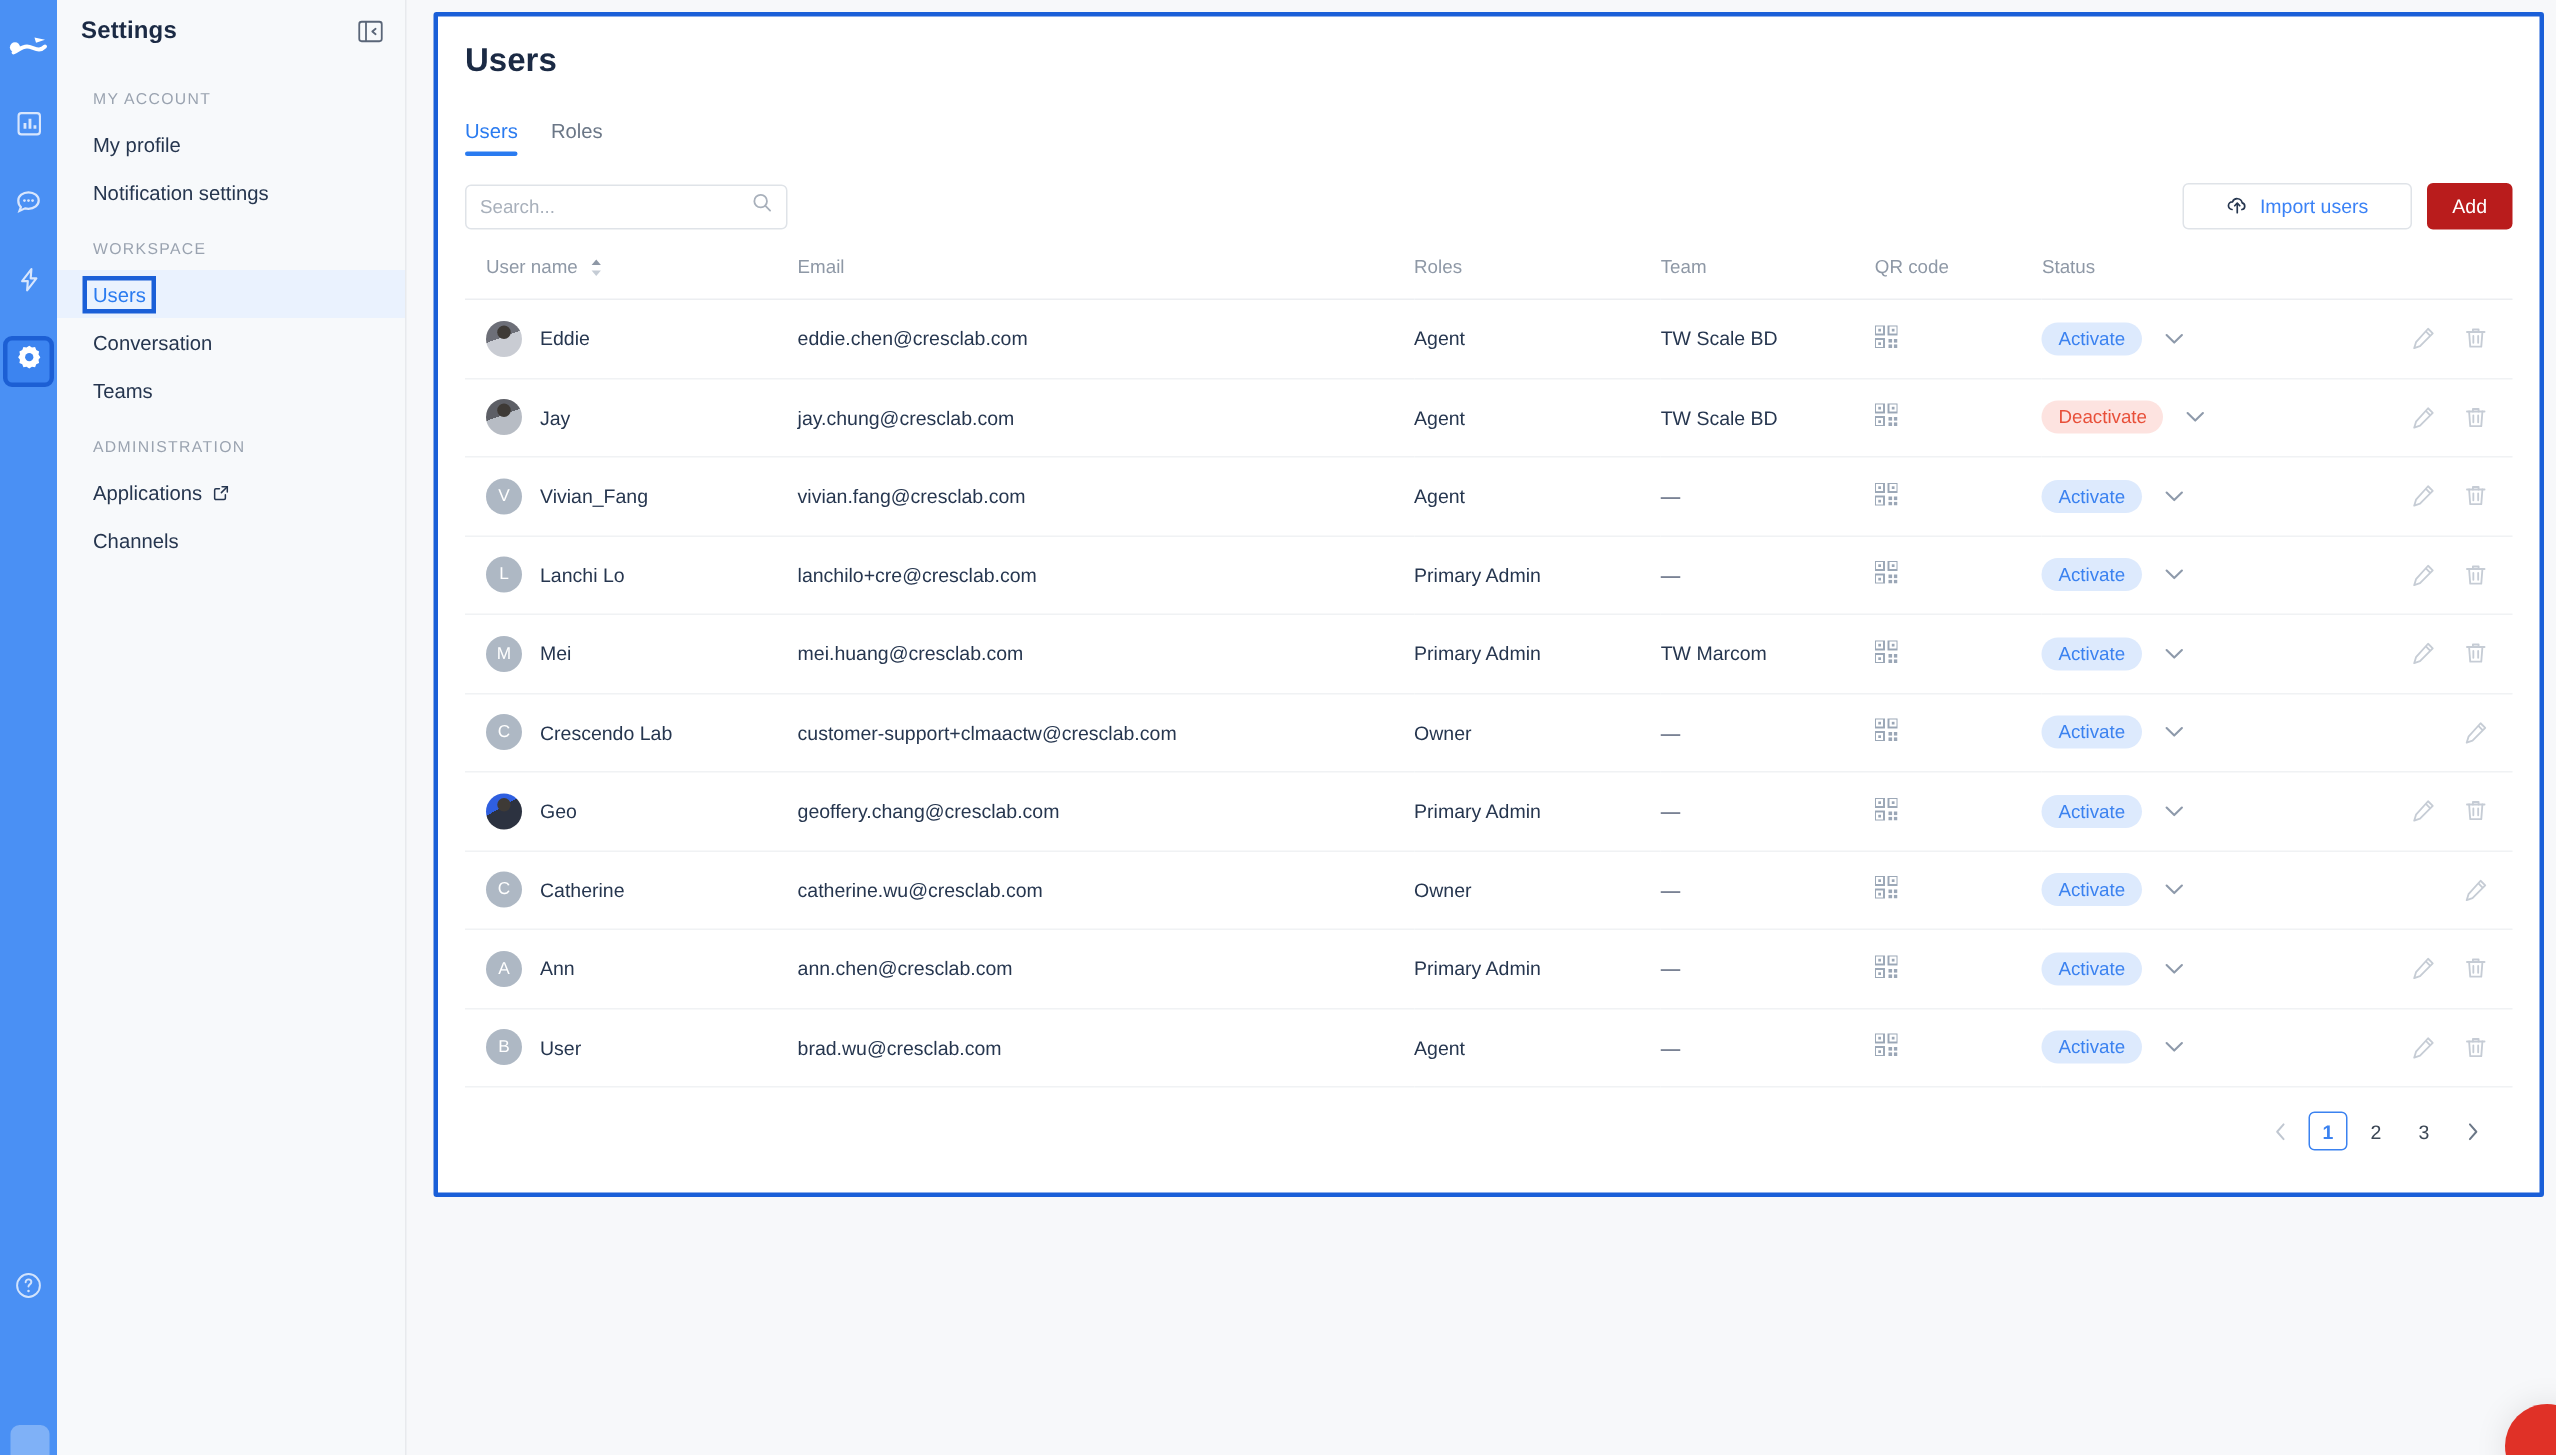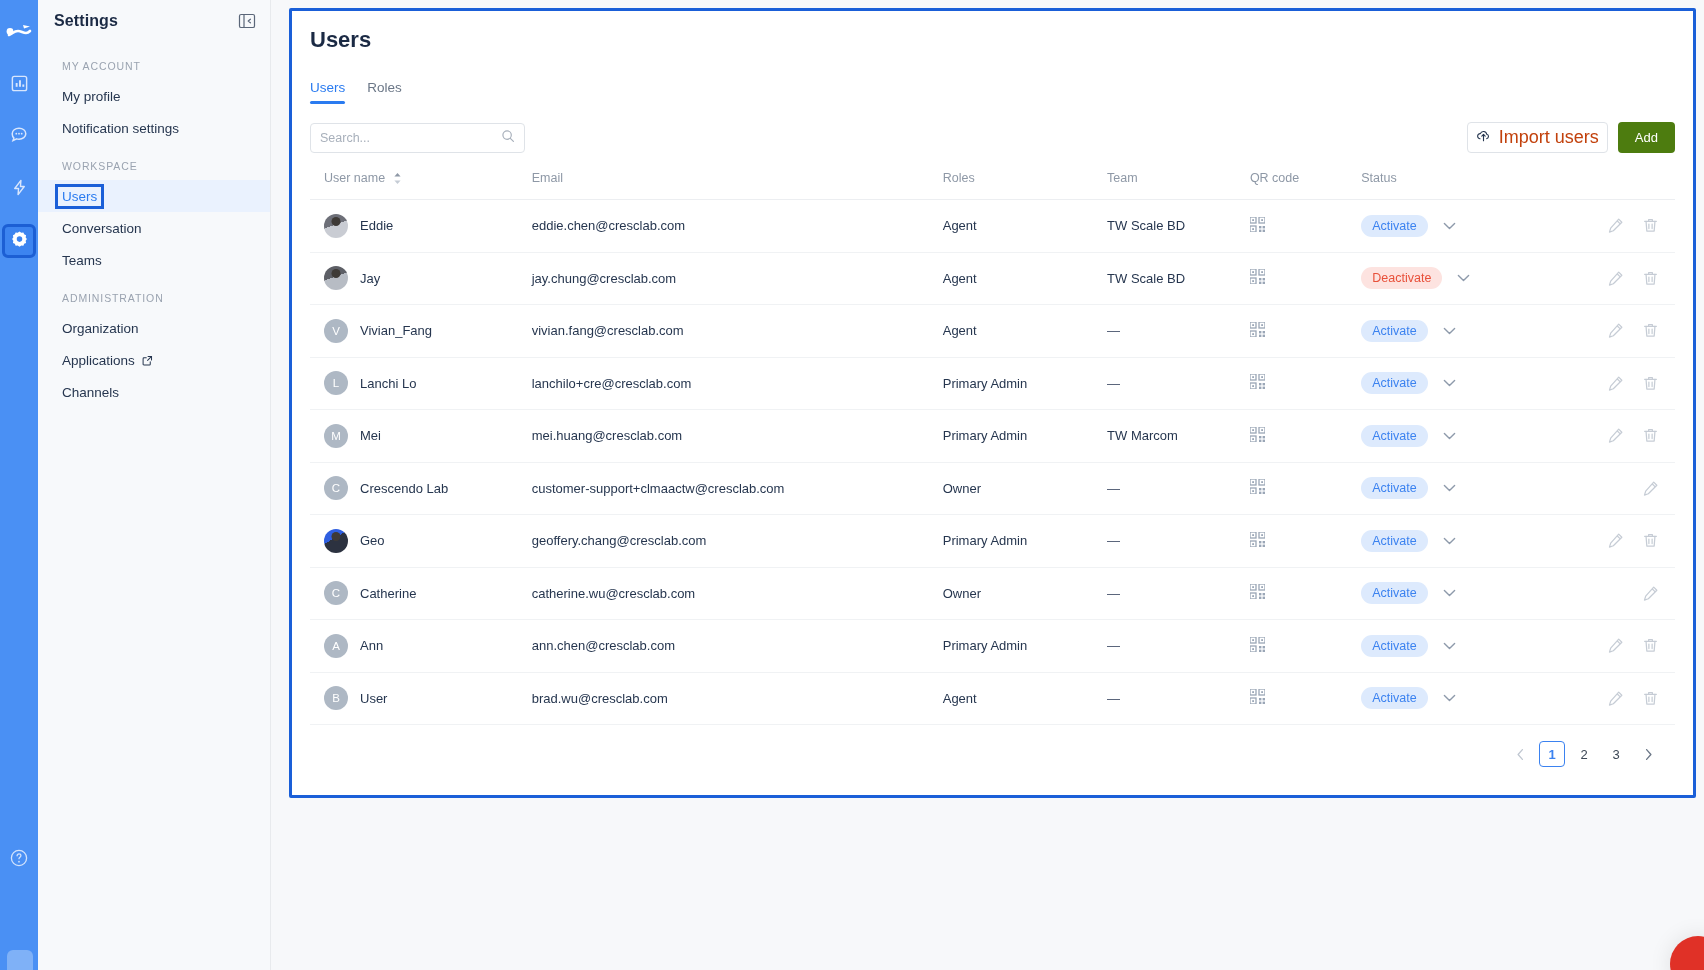--- a/index.html
+++ b/index.html
@@ -94,26 +94,26 @@
     display: flex; align-items: center; padding: 0 9px; background: #fff;
   }
   .search-box input {
     border: none; outline: none; flex: 1; font-size: 12.5px; color: #26364f;
     font-family: "Liberation Sans", sans-serif; background: transparent;
   }
   .search-box input::placeholder { color: #a8b0bb; }
   .toolbar-right { display: flex; align-items: center; gap: 10px; }
   .btn-secondary {
     height: 31px; border: 1px solid #dfe3e8; background: #fff; border-radius: 4px;
-    display: flex; align-items: center; gap: 8px; padding: 0 8px;
-    font-size: 18px; color: #c2410c; cursor: pointer;
+    display: flex; align-items: center; gap: 8px; padding: 0 28px;
+    font-size: 13px; color: #3b82f6; cursor: pointer;
     font-family: "Liberation Sans", sans-serif;
   }
   .btn-primary {
-    height: 31px; background: #4d7c0f; border: none; border-radius: 4px;
+    height: 31px; background: #b91c1c; border: none; border-radius: 4px;
     padding: 0 17px; color: #fff; font-size: 13px; cursor: pointer;
     font-family: "Liberation Sans", sans-serif;
   }
 
   
   table.users { width: 100%; border-collapse: collapse; margin-top: 12px; table-layout: fixed; }
   table.users th {
     text-align: left; font-size: 12.5px; color: #8e98a6; font-weight: normal;
     padding: 6px 0 14px 0; border-bottom: 1px solid #eceef1;
   }
@@ -278,23 +278,20 @@
         </div>
         <div class="sb-item">
           <span class="sb-label">Teams</span>
         </div>
       </div>
 
       <div class="sb-gap"></div>
 
       <div>
         <div class="sb-group-label">ADMINISTRATION</div>
-        <div class="sb-item">
-          <span class="sb-label">Organization</span>
-        </div>
         <div class="sb-item">
           <span class="sb-label">Applications</span>
           <span class="ext-icon">
             <svg width="11" height="11" viewBox="0 0 12 12" fill="none" stroke="#26364f" stroke-width="1.1" stroke-linecap="round">
               <path d="M6.6 1.6H10.4V5.4"></path>
               <path d="M10.4 1.6L6.1 5.9"></path>
               <path d="M9 7.4v2.6a.9.9 0 0 1-.9.9H2.1a.9.9 0 0 1-.9-.9V4a.9.9 0 0 1 .9-.9h2.6"></path>
             </svg>
           </span>
         </div>

